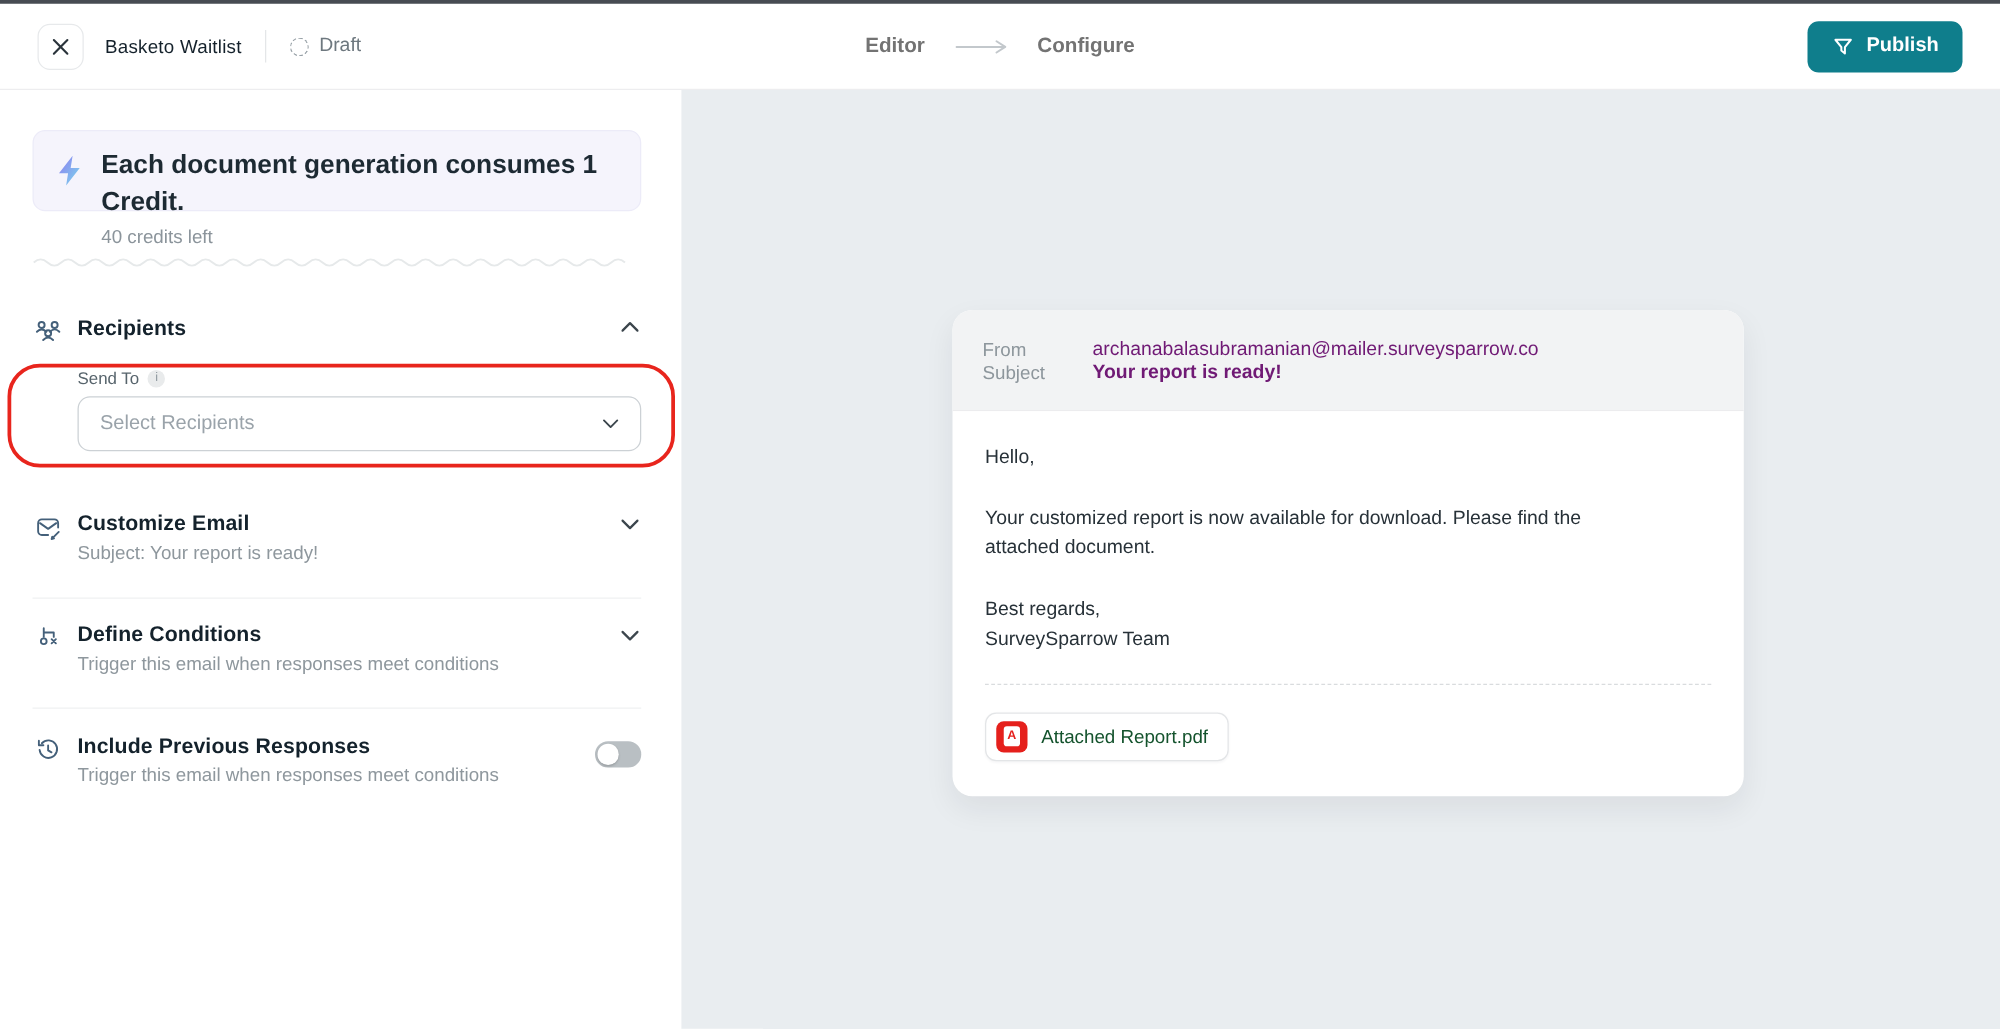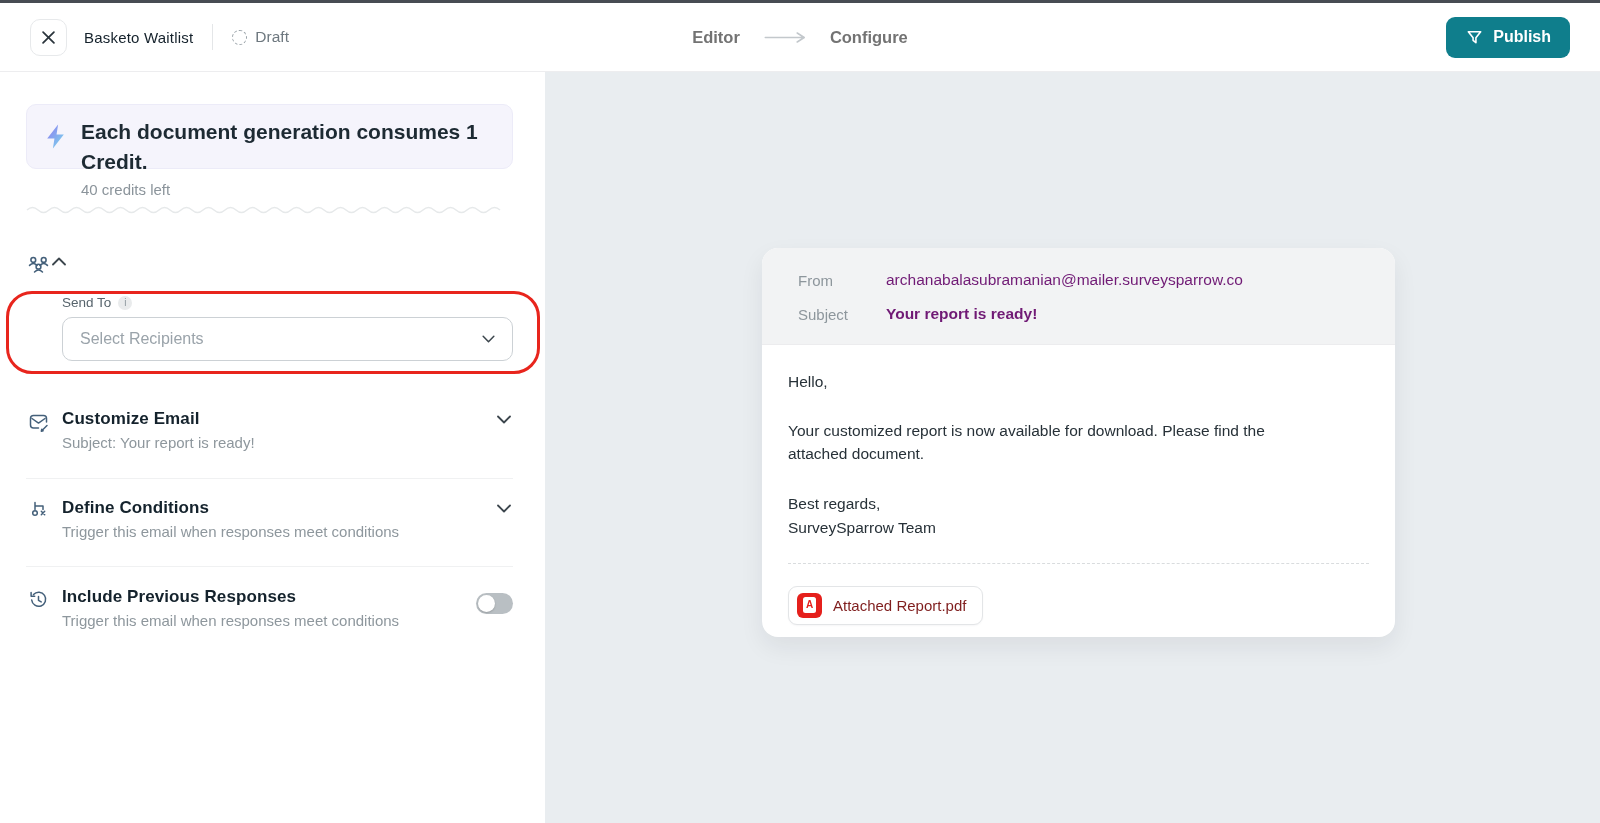--- a/index.html
+++ b/index.html
@@ -63,39 +63,39 @@
 
   
   .toggle { position:absolute; right:0; top:6px; width:37px; height:21px; border-radius:11px;
             background:#b9bfc3; cursor:pointer; }
   .toggle .knob { position:absolute; left:2px; top:2px; width:17px; height:17px; border-radius:50%;
                   background:#fff; box-shadow:0 1px 2px rgba(0,0,0,.18); }
 
   
   .email-card { position:absolute; left:217px; top:176px; width:633px; height:389px; background:#fff;
                 border-radius:16px; box-shadow:0 10px 24px rgba(26,35,44,.07); }
-  .email-header { background:#f2f3f4; border-radius:16px 16px 0 0; padding:23px 28px 21px 36px;
-                  display:grid; grid-template-columns:88px 1fr; row-gap:16px; align-items:center;
+  .email-header { background:#f2f3f4; border-radius:16px 16px 0 0; padding:23px 28px 21px 24px;
+                  display:grid; grid-template-columns:88px 1fr; align-items:center;
                   border-bottom:1px solid #ececee; }
   .eh-label { font-size:15px; color:#8d969c; }
   .eh-value { font-size:15.5px; color:#701a75; }
   .eh-subject { font-weight:600; }
   .email-body { padding:26px 26px 0 26px; font-size:15.5px; color:#273138; line-height:1.45; }
   .eb-greeting { margin-bottom:27px; }
   .eb-para { width:505px; margin-bottom:27px; }
   .eb-sign { line-height:1.5; }
   .eb-dashed { border-top:1px dashed #d9dcde; margin-top:24px; }
   .attach-chip { display:inline-flex; align-items:center; gap:11px; margin-top:22px; background:#fff;
                  border:1px solid #e3e5e7; border-radius:9px; padding:6px 16px 6px 8px; cursor:pointer;
                  box-shadow:0 1px 2px rgba(20,30,40,.04); }
   .pdf-icon { width:25px; height:25px; background:#e5201c; border-radius:6px; display:flex;
               align-items:center; justify-content:center; }
   .pdf-page { width:13px; height:16px; background:#fff; border-radius:2.5px; color:#e5201c;
               font-size:10px; font-weight:700; text-align:center; line-height:16px; }
-  .attach-name { font-size:15px; color:#7f1d1d; }
+  .attach-name { font-size:15px; color:#14532d; }
 </style>
 </head>
 <body>
 
 <div class="top-strip"></div>
 
 <header class="topbar">
   <button class="close-btn">
     <span>
       <svg width="13" height="13" viewBox="0 0 12 12">
@@ -158,20 +158,23 @@
 
   <div class="sec-row" style="top:181px;">
     <span class="sec-icon">
       <svg width="25" height="24" viewBox="0 0 24 22" fill="none" stroke="#44607a" stroke-width="1.5" stroke-linecap="round">
         <circle cx="7" cy="5.2" r="2.3"></circle>
           <circle cx="17" cy="5.2" r="2.3"></circle>
           <circle cx="12" cy="11.6" r="2.3"></circle>
         <path d="M3.4 10.4q3.6-3.6 7.2 0M13.4 10.4q3.6-3.6 7.2 0M8.2 16.8q3.8-3.8 7.6 0"></path>
       </svg>
     </span>
+    <div class="sec-text">
+      <div class="sec-title">Recipients</div>
+    </div>
     <span class="sec-chevron" style="margin-top:4px;">
       <svg width="14" height="9" viewBox="0 0 14 9">
           <path d="M1 7.5L7 1.5l6 6" fill="none" stroke="#3c464d" stroke-width="1.8" stroke-linecap="round" stroke-linejoin="round"></path>
         </svg>
     </span>
   </div>
 
   <div class="annotation"></div>
 
   <div class="sendto-label">

